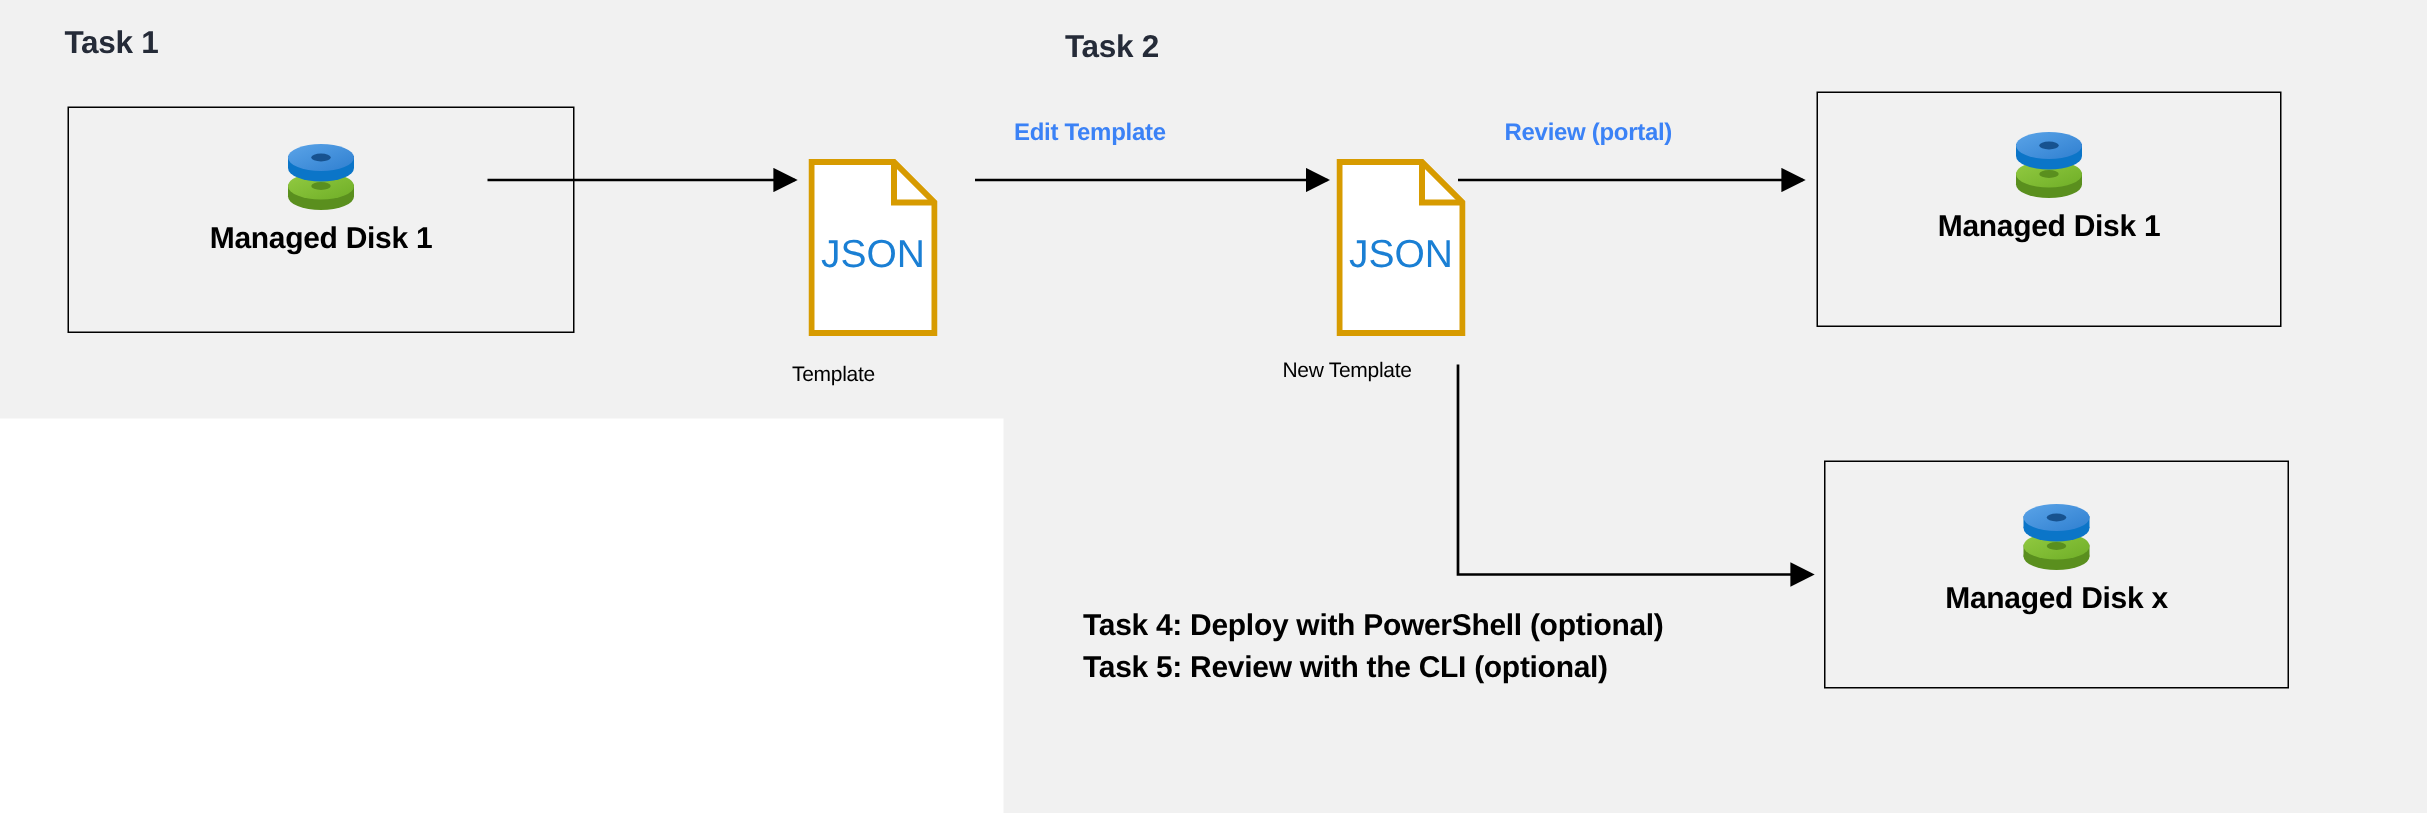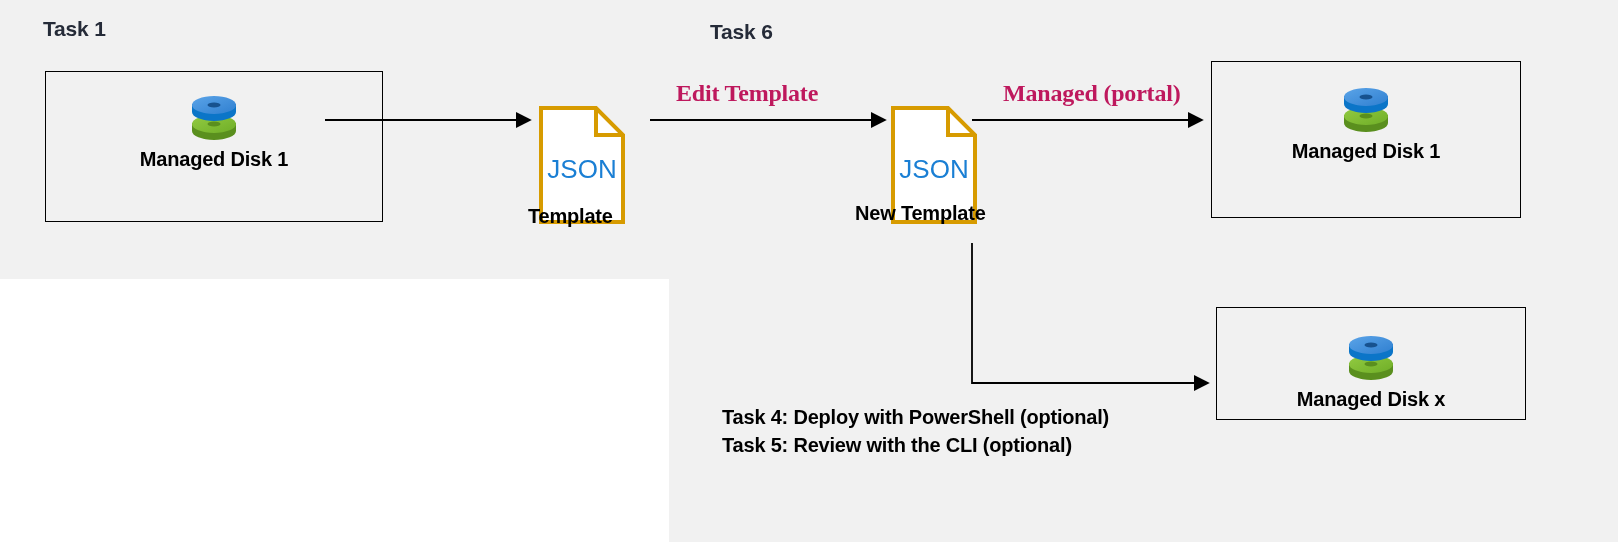--- a/index.html
+++ b/index.html
@@ -41,21 +41,21 @@
 
   .disk-box {
     position: absolute;
     border: 1.5px solid #000000;
     background: transparent;
     box-sizing: border-box;
     padding-left: 28px;
   }
   #box-disk1-left  { left: 45px;   top: 71px;  width: 338px; height: 151px; }
   #box-disk1-right { left: 1211px; top: 61px;  width: 310px; height: 157px; }
-  #box-diskx       { left: 1216px; top: 307px; width: 310px; height: 113px; }
+  #box-diskx       { left: 1216px; top: 307px; width: 310px; height: 152px; }
 
   .disk-inner {
     position: absolute;
     left: 0; right: 0;
     display: flex;
     flex-direction: column;
     align-items: center;
   }
   #box-disk1-left  .disk-inner { top: 18px; }
   #box-disk1-right .disk-inner { top: 20px; }
@@ -78,37 +78,37 @@
     height: 118px;
     margin-top: 45px;
   }
   #json-doc-1 { left: 539px; top: 61px; }
   #json-doc-2 { left: 891px; top: 61px; }
 
   .json-doc svg { display: block; width: 100%; height: 100%; }
 
   .json-caption {
     position: absolute;
-    font-weight: bold;
-    font-size: 20px;
+    font-weight: normal;
+    font-size: 14px;
     color: #000000;
     white-space: nowrap;
     letter-spacing: -0.2px;
+    margin-top: 36px;
   }
   #json-caption-1 { left: 528px; top: 205px; }
   #json-caption-2 { left: 855px; top: 202px; }
 
   .edge-label {
     position: absolute;
     font-weight: bold;
-    font-size: 24px;
-    color: #be185d;
-    white-space: nowrap;
-    letter-spacing: -0.2px;
-    font-family: Liberation Serif, serif;
+    font-size: 16px;
+    color: #3b82f6;
+    white-space: nowrap;
+    letter-spacing: -0.2px;
   }
   #label-edit-template { left: 676px;  top: 80px; }
   #label-deploy-portal { left: 1003px; top: 80px; }
 
   .optional-tasks {
     position: absolute;
     left: 722px; top: 403px;
     font-weight: bold;
     font-size: 20px;
     color: #000000;
@@ -130,21 +130,21 @@
 </style>
 </head>
 <body>
 
 <div id="canvas">
 
   <div class="panel" id="panel-left"></div>
   <div class="panel" id="panel-right"></div>
 
   <div class="section-title" id="task1-title">Task 1</div>
-  <div class="section-title" id="task2-title">Task 6</div>
+  <div class="section-title" id="task2-title">Task 2</div>
 
   <div class="disk-box" id="box-disk1-left">
     <div class="disk-inner">
       <svg class="disk-icon" viewBox="0 0 60 52">
         <defs>
           <linearGradient id="gBlueTopL" x1="0" y1="0" x2="1" y2="1">
             <stop offset="0" stop-color="#5ba4e8"></stop>
               <stop offset="1" stop-color="#2f7fd0"></stop>
           </linearGradient>
           <linearGradient id="gGreenTopL" x1="0" y1="0" x2="1" y2="1">
@@ -231,21 +231,21 @@
   <div class="json-doc" id="json-doc-2">
     <svg viewBox="0 0 86 118">
       <path d="M2,2 L57,2 L84,29 L84,116 L2,116 Z" fill="#ffffff" stroke="#d79b00" stroke-width="4" stroke-linejoin="miter"></path>
       <path d="M57,2 L57,29 L84,29" fill="none" stroke="#d79b00" stroke-width="4" stroke-linejoin="miter"></path>
       <text x="43" y="72" text-anchor="middle" font-family="Liberation Sans, sans-serif" font-size="26" fill="#1a7fd4">JSON</text>
     </svg>
   </div>
   <div class="json-caption" id="json-caption-2">New Template</div>
 
   <div class="edge-label" id="label-edit-template">Edit Template</div>
-  <div class="edge-label" id="label-deploy-portal">Managed (portal)</div>
+  <div class="edge-label" id="label-deploy-portal">Review (portal)</div>
 
   <div class="optional-tasks">
     <div>Task 4: Deploy with PowerShell (optional)</div>
     <div>Task 5: Review with the CLI (optional)</div>
   </div>
 
   <div class="connector" id="conn-1">
     <svg viewBox="0 0 220 30">
       <defs>
         <marker id="arrowA" markerWidth="9" markerHeight="9" refX="8" refY="4.5" orient="auto">

